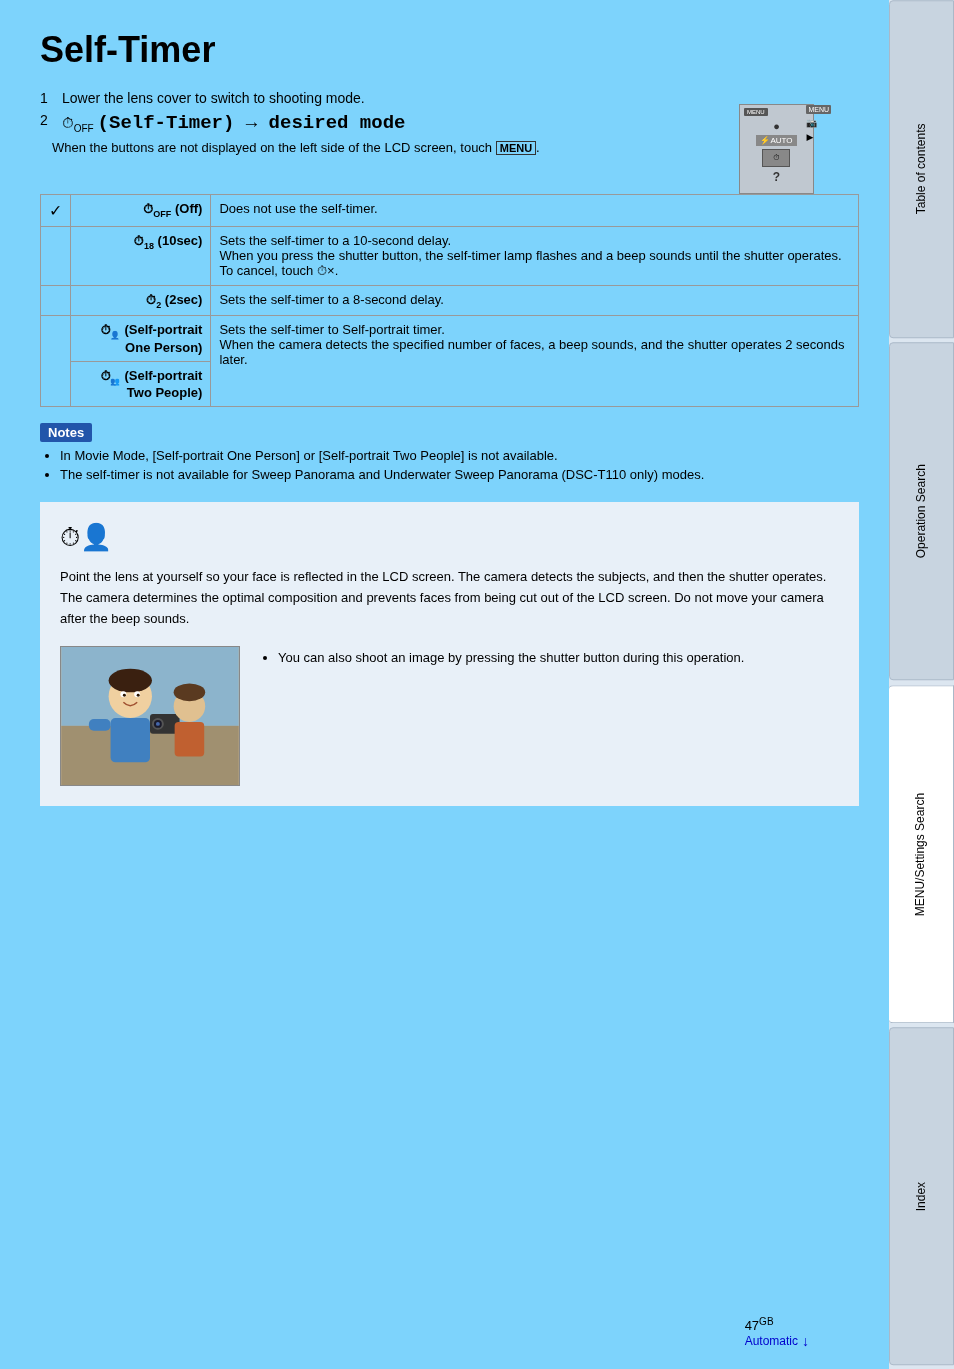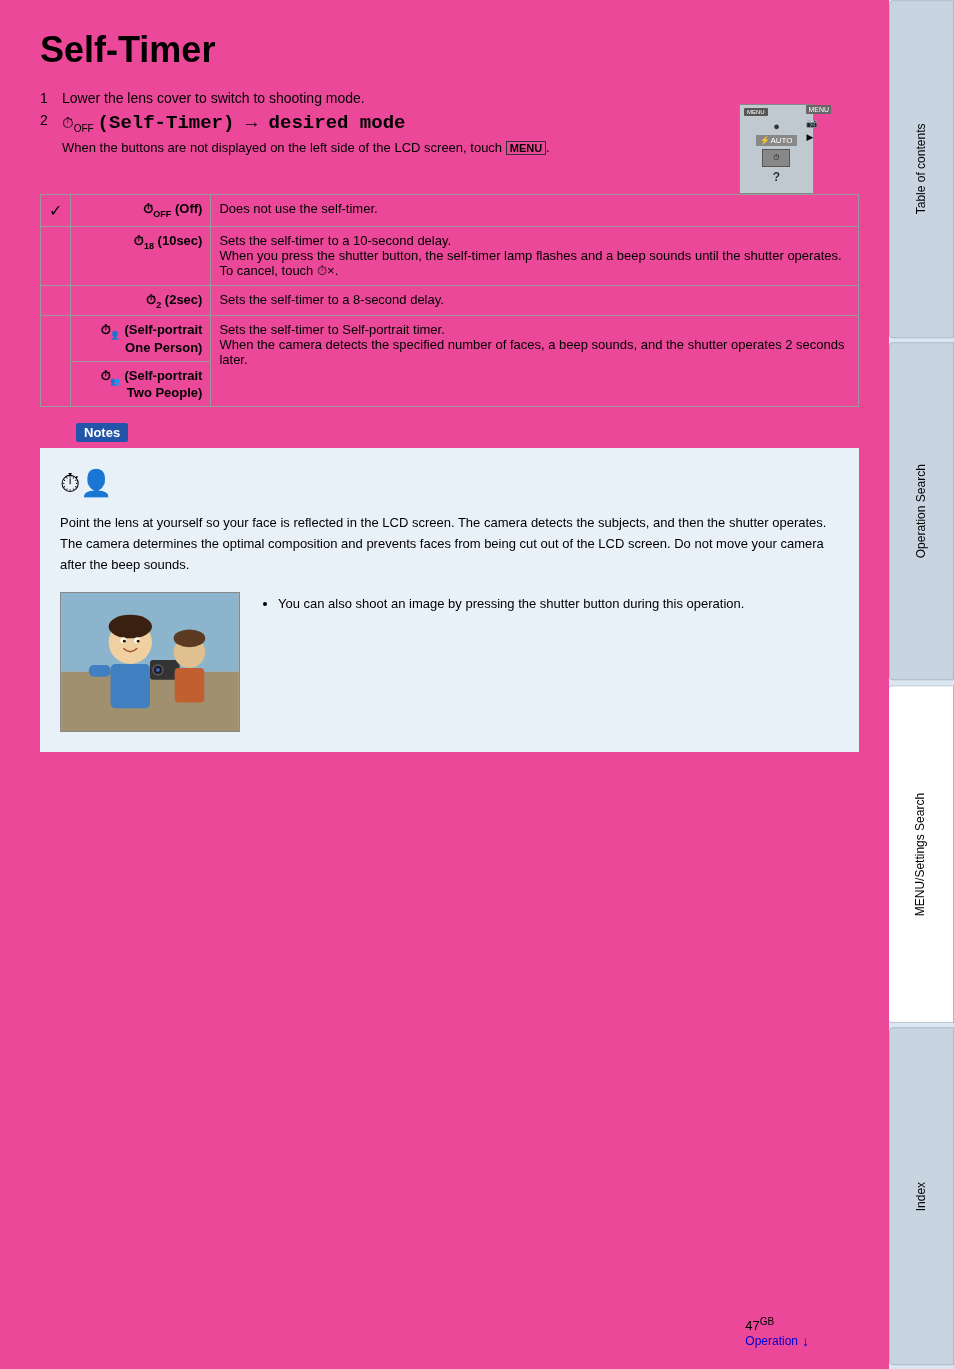--- a/index.html
+++ b/index.html
@@ -6,21 +6,21 @@
     body {
       font-family: Arial, sans-serif;
       font-size: 13px;
       background: #dce6f0;
       display: flex;
       width: 954px;
       min-height: 1369px;
     }
     .main-content {
       flex: 1;
-      background: #ec4899;
+      background: #7dd3fc;
       padding: 30px 30px 30px 40px;
       position: relative;
     }
     .page-title {
       font-size: 36px;
       font-weight: bold;
       margin-bottom: 20px;
       line-height: 1.1;
     }
     .step-item {
@@ -35,21 +35,21 @@
       min-width: 14px;
     }
     .step-text {
       font-size: 14px;
     }
     .step-text b {
       font-size: 19px;
       font-family: Liberation Mono, monospace;
     }
     .step-desc {
-      margin-left: 22px;
+      margin-left: 12px;
       font-size: 13px;
       margin-top: 2px;
       margin-bottom: 12px;
     }
     .step2-row {
       display: flex;
       align-items: flex-start;
       gap: 16px;
     }
     .step2-left { flex: 1; }
@@ -123,21 +123,20 @@
     
     .notes-box {
       background: #2255aa;
       color: white;
       font-size: 13px;
       font-weight: bold;
       padding: 2px 8px;
       display: inline-block;
       border-radius: 2px;
       margin-bottom: 6px;
-      margin-left: 36px;
     }
     .notes-list {
       list-style: disc;
       margin-left: 20px;
       margin-bottom: 20px;
       font-size: 13px;
     }
     .notes-list li {
       margin-bottom: 4px;
     }
@@ -345,20 +344,24 @@
       <tr>
         <td class="mode-col">
           <span style="font-size:13px;">⏱</span><sub style="font-size:8px;">👥</sub> <b>(Self-portrait<br>Two People)</b>
         </td>
       </tr>
     </tbody>
   </table>
 
   <div>
     <span class="notes-box">Notes</span>
+    <ul class="notes-list">
+      <li>In Movie Mode, [Self-portrait One Person] or [Self-portrait Two People] is not available.</li>
+      <li>The self-timer is not available for Sweep Panorama and Underwater Sweep Panorama (DSC-T110 only) modes.</li>
+    </ul>
   </div>
 
   <div class="auto-section">
     <div class="auto-title">
       <span class="auto-title-icon">⏱👤</span>
     </div>
     <div class="auto-desc">Point the lens at yourself so your face is reflected in the LCD screen. The camera detects the subjects, and then the shutter operates. The camera determines the optimal composition and prevents faces from being cut out of the LCD screen. Do not move your camera after the beep sounds.</div>
     <div class="auto-bottom">
 
       <div class="auto-image">
@@ -400,21 +403,21 @@
         </ul>
       </div>
     </div>
   </div>
 
   <div class="page-number-area">
     <div class="page-number">
       <span>47</span><span class="page-gb">GB</span>
     </div>
     <div class="continued">
-      <span>Operation</span>
+      <span>Automatic</span>
       <span class="arrow-down">↓</span>
     </div>
   </div>
 
 </div>
 
 <div class="right-sidebar">
   <div class="sidebar-tab">
     <span>Table of contents</span>
   </div>

